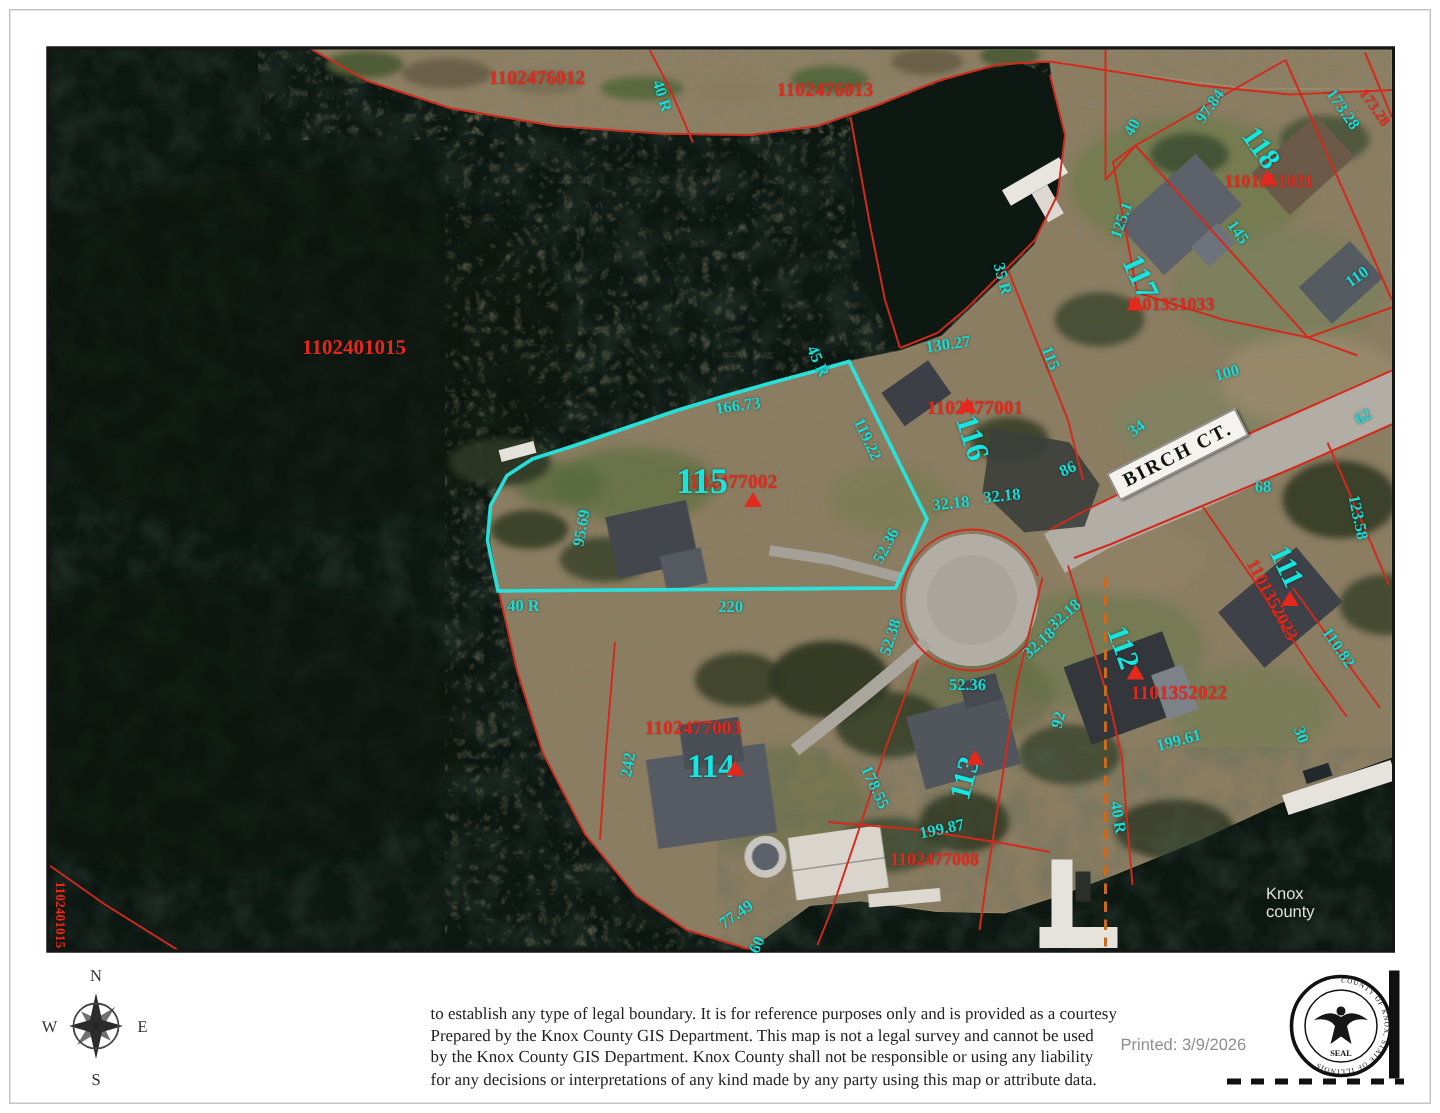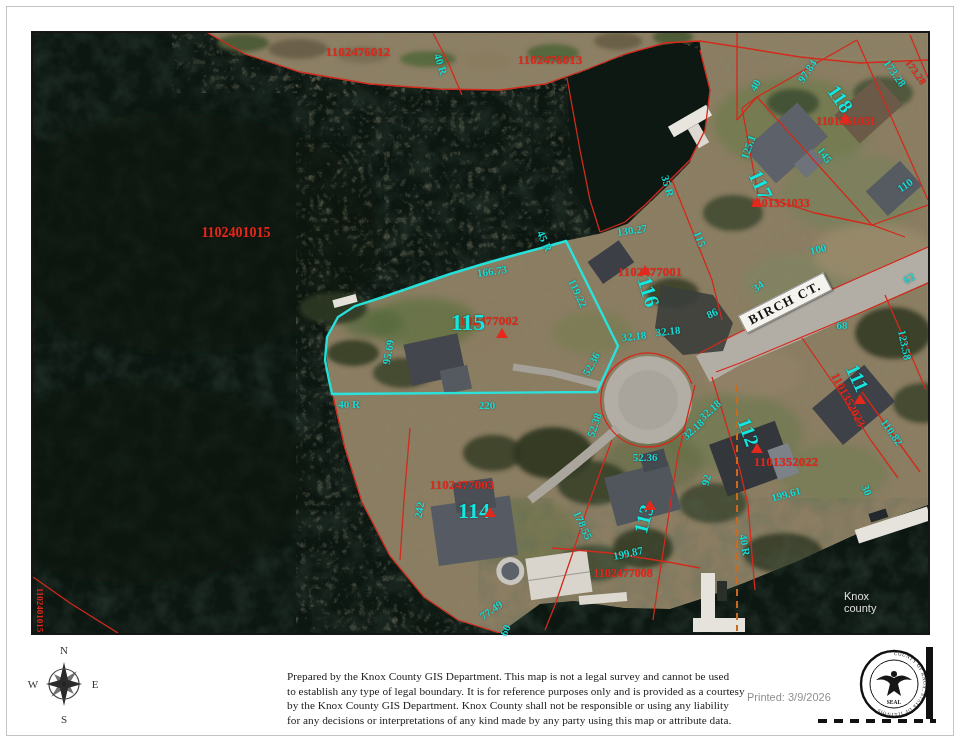--- a/index.html
+++ b/index.html
@@ -306,22 +306,22 @@
       <circle cx="38" cy="46" r="15" fill="none" stroke="#444" stroke-width="1.2"></circle>
       <circle cx="38" cy="46" r="2" fill="#222"></circle>
       <text x="38" y="16" text-anchor="middle" font-family="Liberation Serif,serif" font-size="11" fill="#333">N</text>
       <text x="38" y="85" text-anchor="middle" font-family="Liberation Serif,serif" font-size="11" fill="#333">S</text>
       <text x="7" y="50" text-anchor="middle" font-family="Liberation Serif,serif" font-size="11" fill="#333">W</text>
       <text x="69" y="50" text-anchor="middle" font-family="Liberation Serif,serif" font-size="11" fill="#333">E</text>
     </svg>
 
 
     <div class="disclaimer">
+      <div>to establish any type of legal boundary. It is for reference purposes only and is provided as a courtesy</div>
       <div>Prepared by the Knox County GIS Department. This map is not a legal survey and cannot be used</div>
-      <div>to establish any type of legal boundary. It is for reference purposes only and is provided as a courtesy</div>
       <div>by the Knox County GIS Department.  Knox County shall not be responsible or using any liability</div>
       <div>for any decisions or interpretations of any kind made by any party using this map or attribute data.</div>
     </div>
 
     <div class="printed">Printed: 3/9/2026</div>
 
     <svg class="seal" width="76" height="76" viewBox="0 0 76 76">
       <defs>
           <path id="sealring" d="M 38 9 A 29 29 0 1 1 37.99 9"></path>
         </defs>

